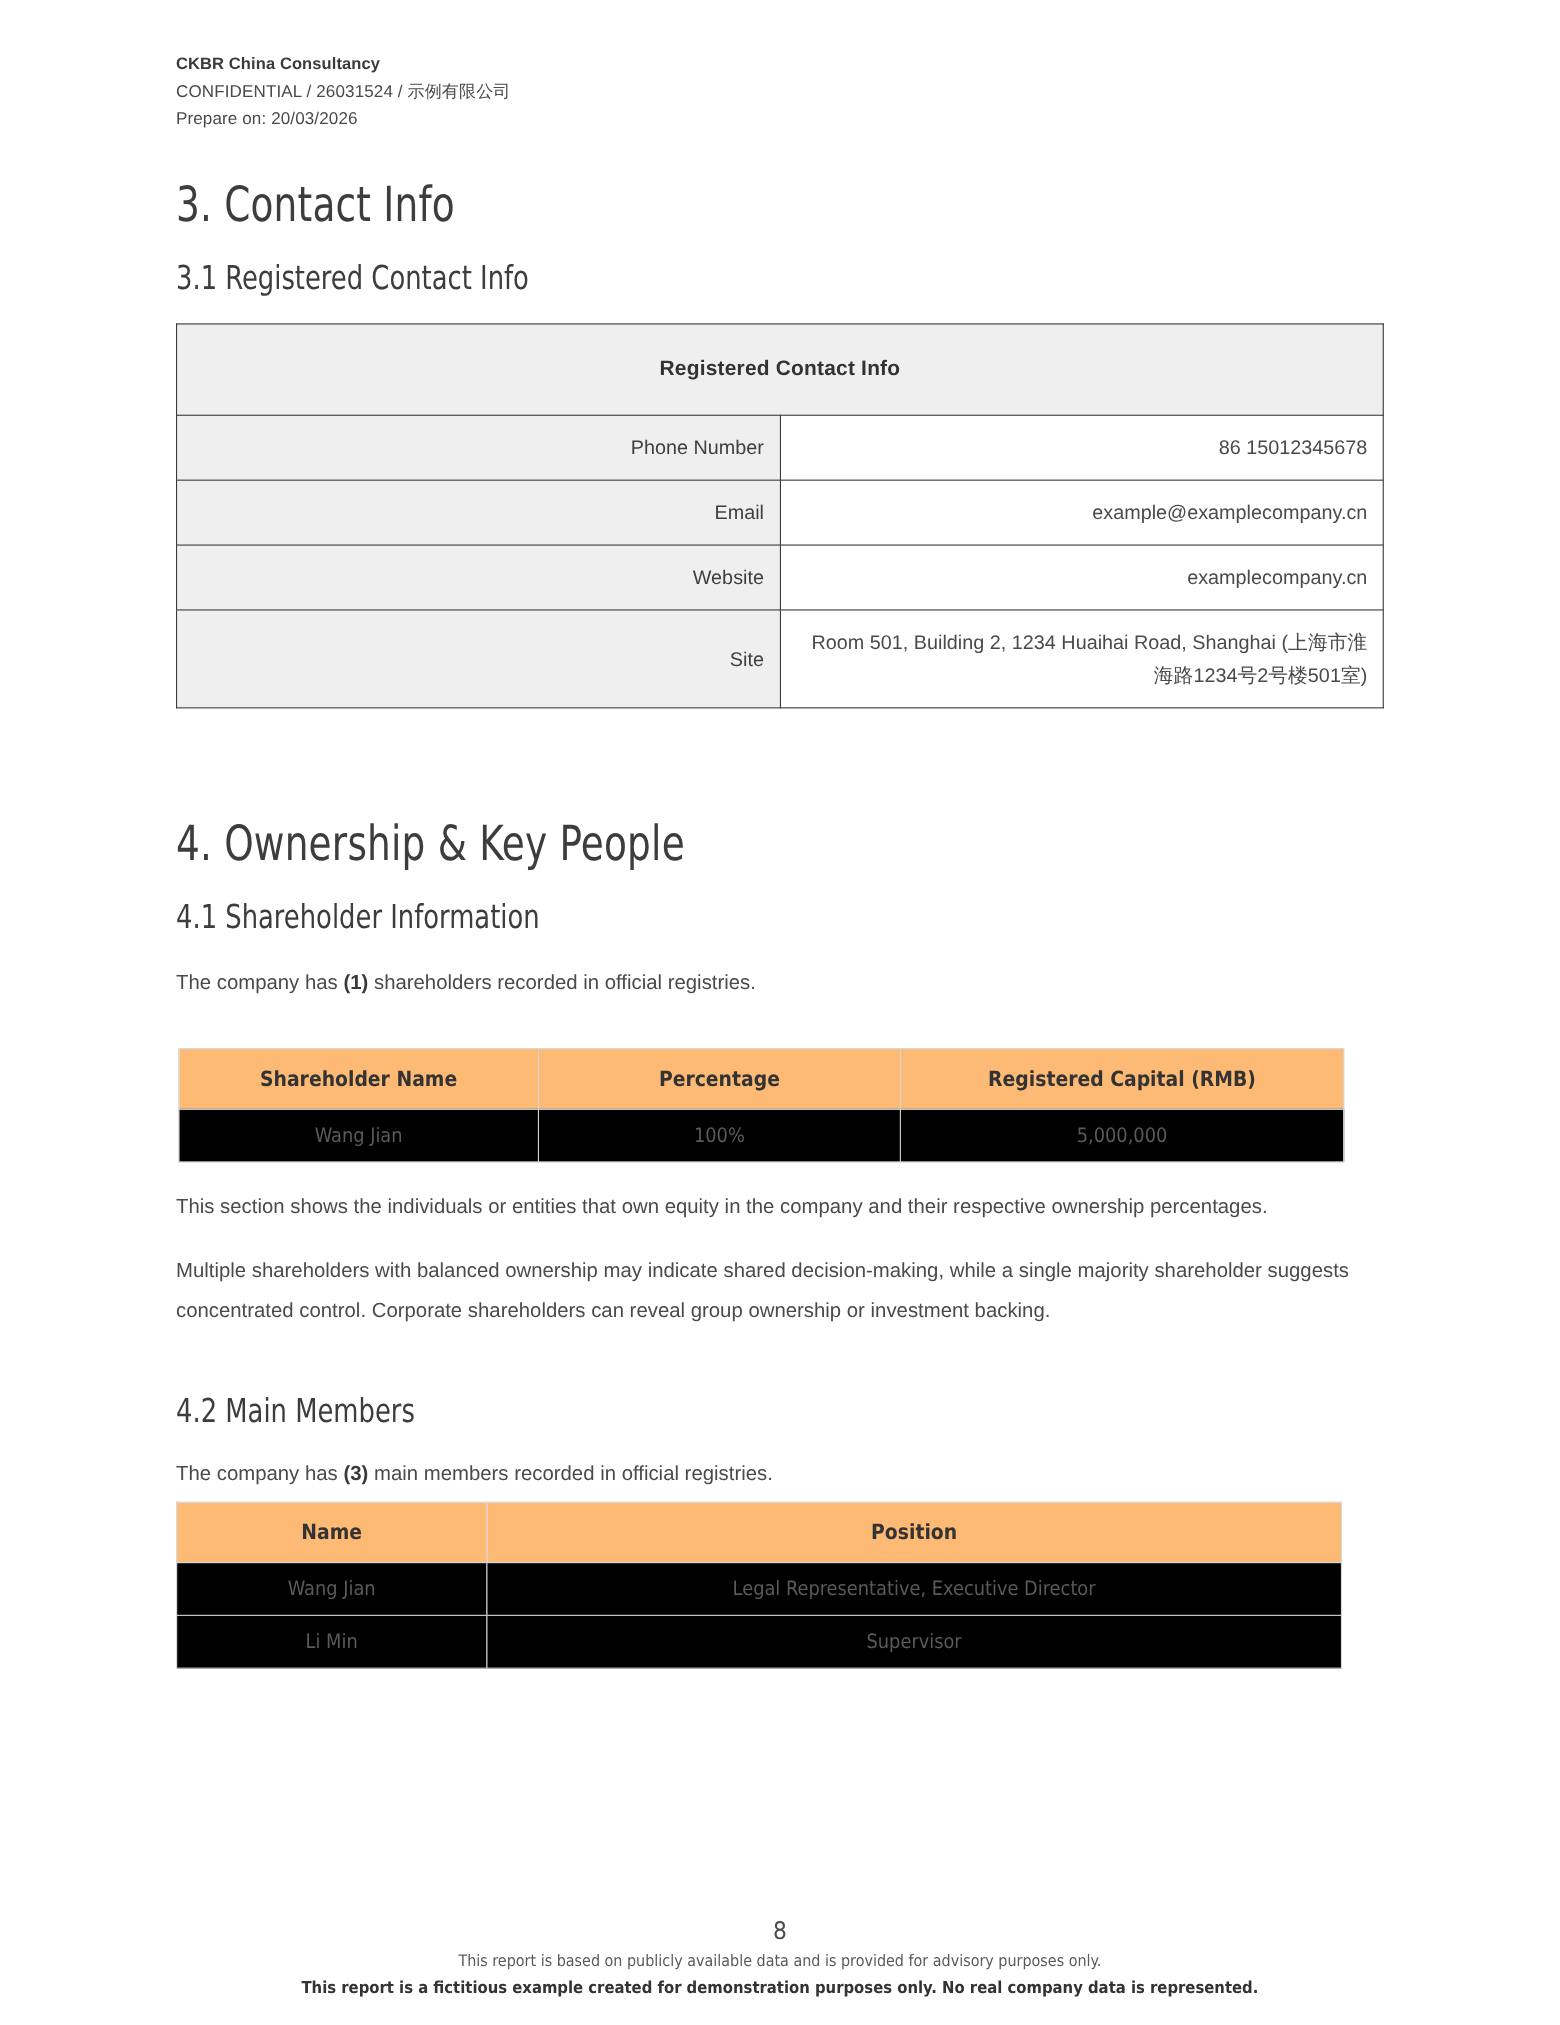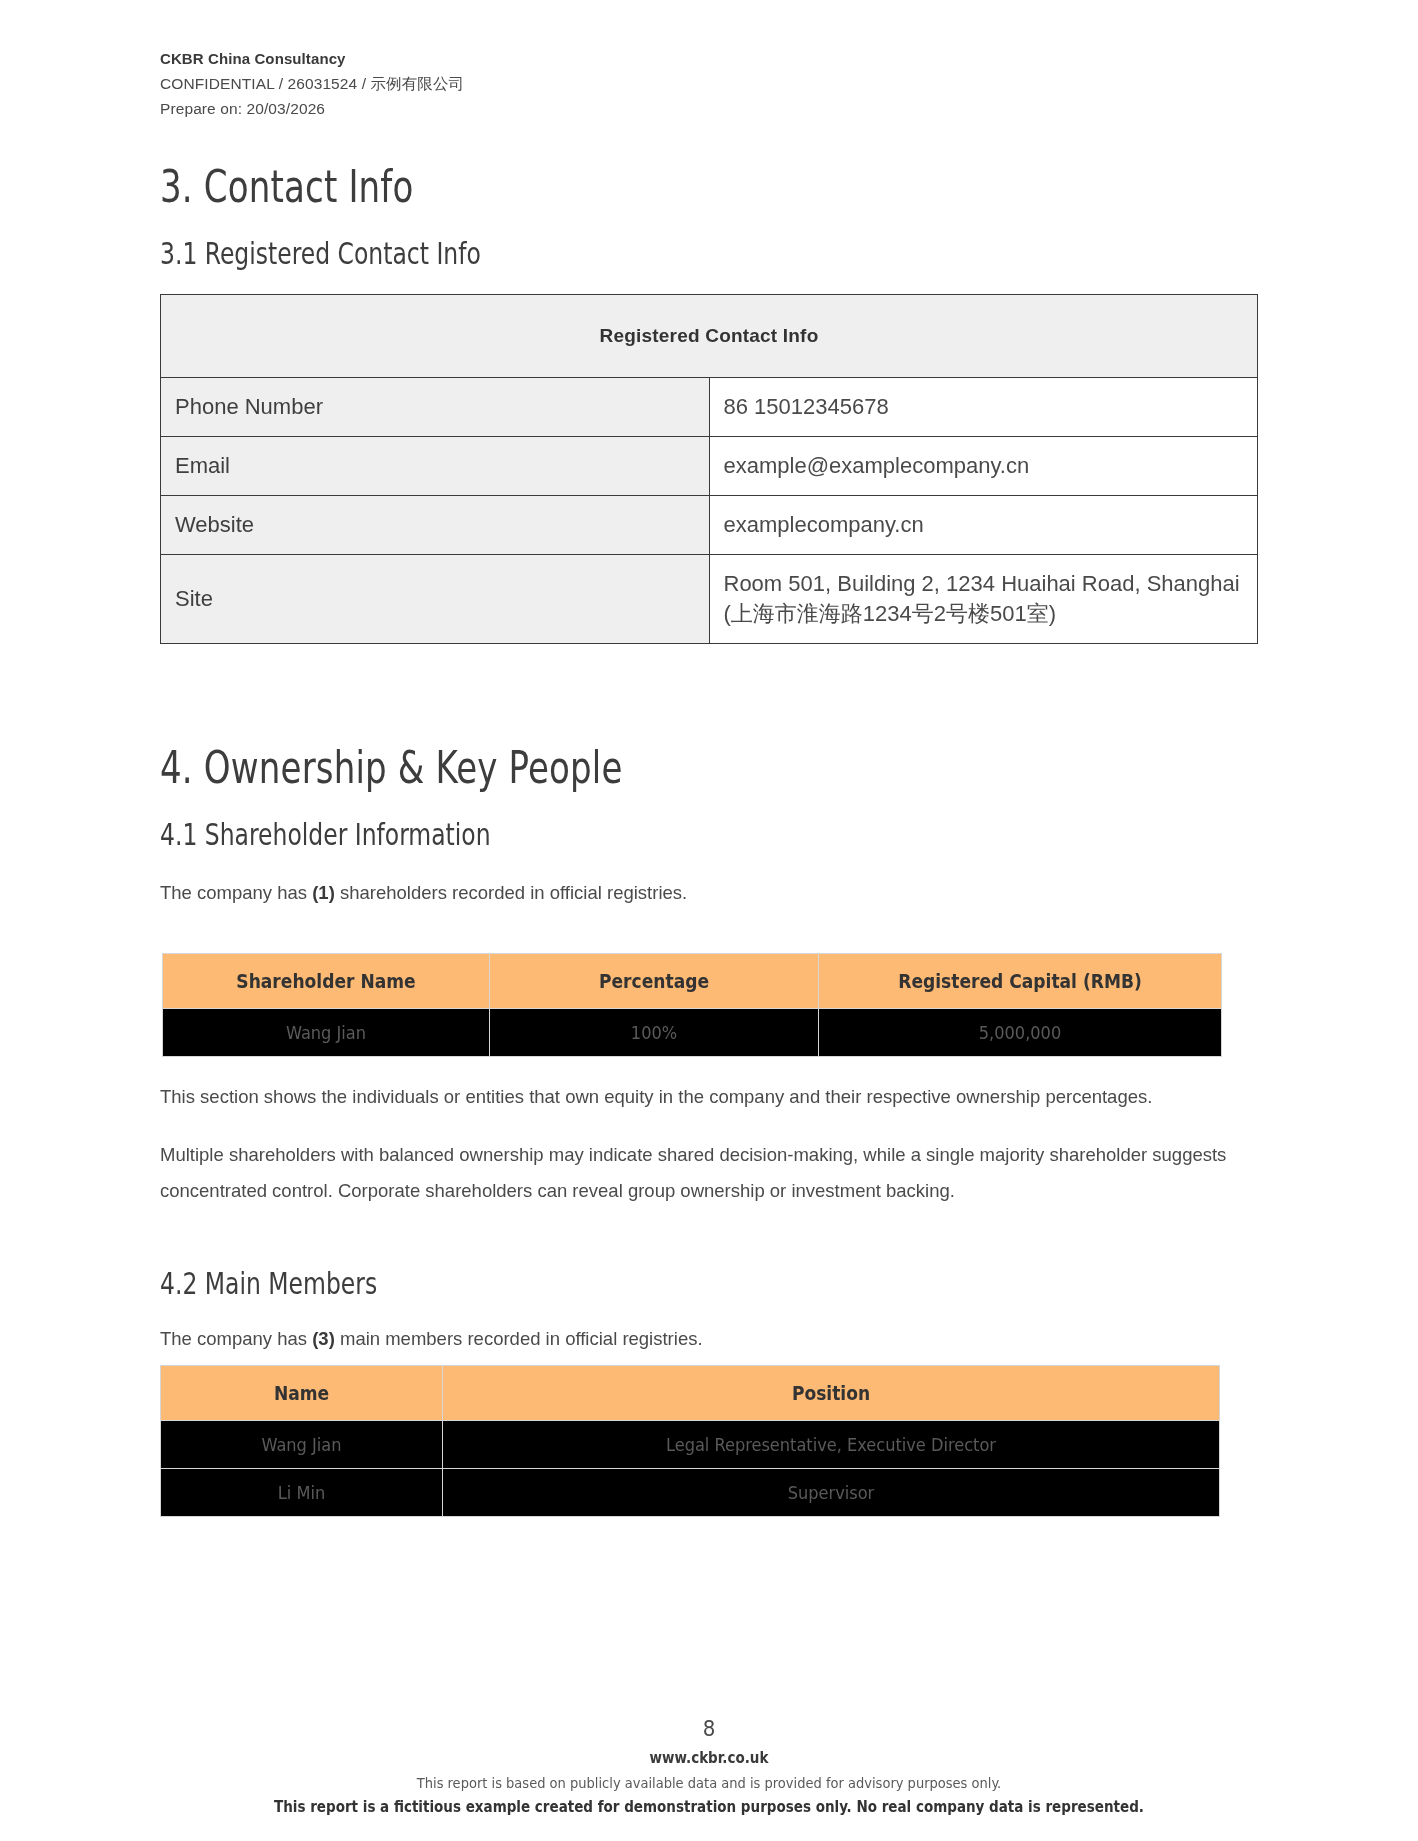--- a/index.html
+++ b/index.html
@@ -76,24 +76,25 @@
   
   table.contact {
     border-collapse: collapse;
     width: 1098px;
     margin-top: 22px;
     table-layout: fixed;
   }
   table.contact td {
     border: 1.6px solid #3a3a3a;
     padding: 14px 14px;
-    font-size: 22px;
+    font-size: 18px;
     color: #4a4a4a;
     vertical-align: middle;
     line-height: 30px;
+    text-align: right;
   }
   table.contact td.title {
     background: #efefef;
     text-align: center;
     font-weight: bold;
     color: #333;
     font-size: 19px;
     padding: 26px 10px;
     letter-spacing: 0.2px;
   }
@@ -269,16 +270,15 @@
         <td>Li Min</td>
         <td>Supervisor</td>
       </tr>
     </tbody>
   </table>
 
 </div>
 
 <div class="doc-footer">
   <div class="pageno">8</div>
-  <div class="site">www.ckbr.co.uk</div>
   <div class="disclaimer">This report is based on publicly available data and is provided for advisory purposes only.</div>
   <div class="fictitious">This report is a fictitious example created for demonstration purposes only. No real company data is represented.</div>
 </div>
 
 </body></html>

